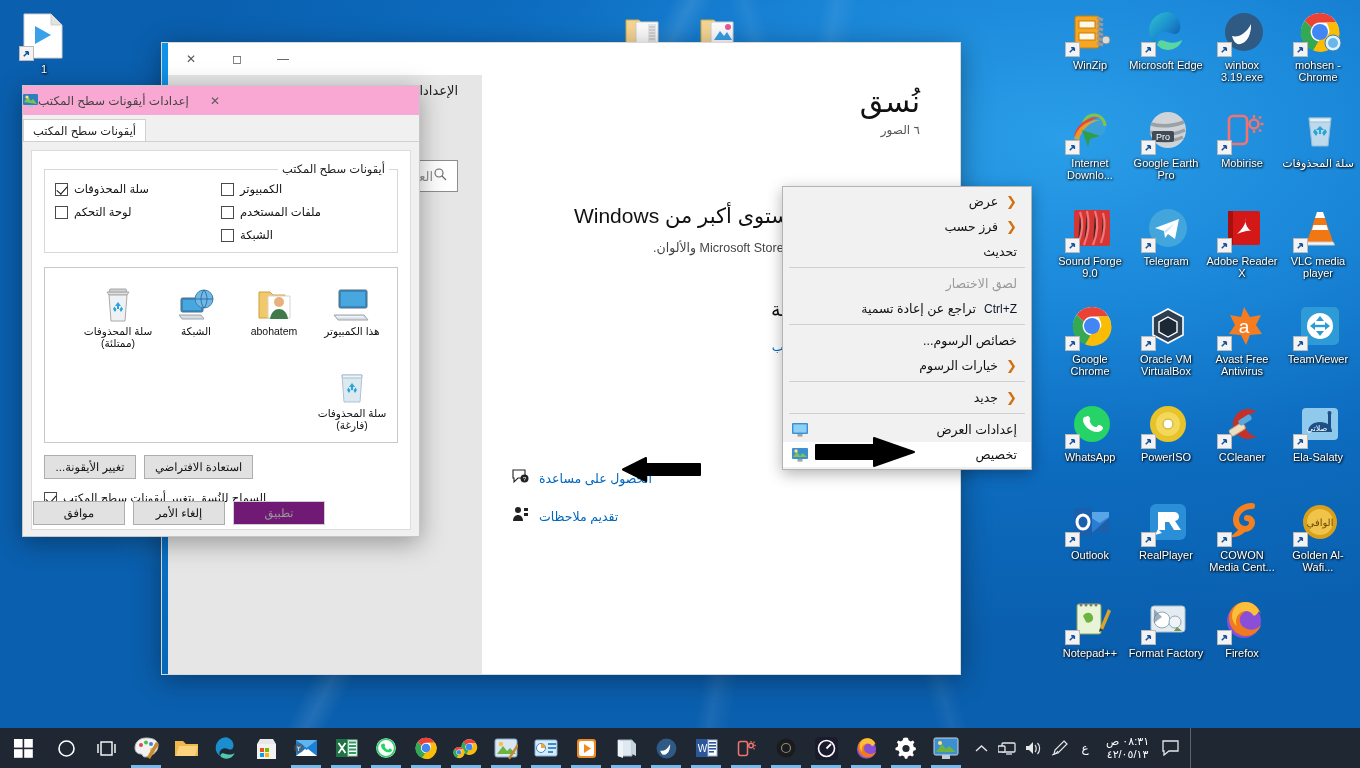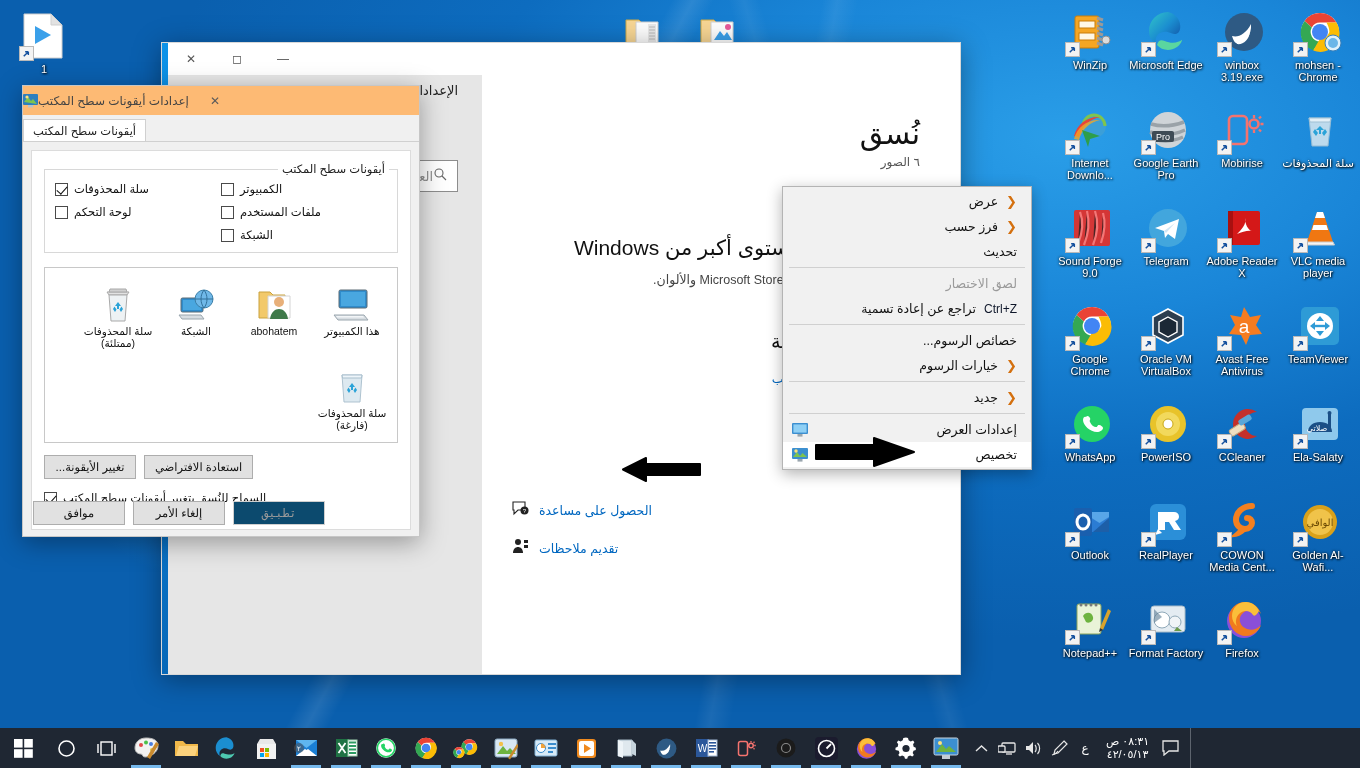--- a/index.html
+++ b/index.html
@@ -95,39 +95,39 @@
     padding: 0 10px 0 6px;
   }
   #settings-search input {
     flex: 1; border: 0; outline: 0; font-size: 13px; color: #333;
     font-family: inherit; text-align: right; background: transparent;
   }
   #settings-search input::placeholder { color: #8d8d8d; }
 
   #settings-main {
     flex: 1; padding: 42px 40px 0 30px; overflow: hidden; position: relative;
-    direction: rtl; margin-top: 32px;
+    direction: rtl;
   }
   .theme-hdr { font-size: 30px; color: #111; line-height: 34px; font-weight: 400; }
   .theme-sub { font-size: 12px; color: #555; margin-top: 4px; }
   .sect-h { font-size: 21px; color: #111; margin-top: 8px; line-height: 26px; font-weight: 400; }
   .sect-p { font-size: 12.5px; color: #444; line-height: 19px; margin-top: 10px; }
   .rel-h { font-size: 19px; color: #111; margin-top: 40px; }
   .lnk { font-size: 12.5px; color: #0067c0; margin-top: 18px; display: block; cursor: pointer; }
   .lnk-ico { display: flex; flex-direction: row-reverse; align-items: center; gap: 10px; margin-top: 18px; }
   .lnk-ico .t { font-size: 12.5px; color: #0067c0; cursor: pointer; }
 
   
   #dlg {
     position: absolute; left: 22px; top: 85px; width: 398px; height: 452px;
     background: #f0f0f0; border: 1px solid #c6c6c6;
     box-shadow: 0 6px 24px rgba(0,0,0,.34);
   }
   #dlg-title {
-    height: 30px; background: #fdba74; display: flex; flex-direction: row-reverse;
+    height: 30px; background: #f9a8d4; display: flex; flex-direction: row-reverse;
     align-items: center; padding: 0 8px 0 0; border-bottom: 1px solid #f0f0f0;
   }
   #dlg-title .t { font-size: 12px; color: #444; margin-right: 6px; }
   #dlg-close {
     margin-right: auto; width: 40px; height: 30px; color: #5a5a5a; font-size: 12px;
     display: flex; align-items: center; justify-content: center;
   }
   #dlg-tabstrip {
     height: 26px; background: #f0f0f0; display: flex; flex-direction: row-reverse;
     padding-right: 8px; border-bottom: 1px solid #d0d0d0; position: relative;
@@ -166,21 +166,21 @@
     position: relative; direction: ltr;
   }
   .pvi { position: absolute; width: 74px; text-align: center; }
   .pvi .g { height: 44px; display: flex; align-items: flex-end; justify-content: center; }
   .pvi .n { font-size: 10.5px; color: #111; line-height: 12px; margin-top: 3px; }
   .btnrow { display: flex; flex-direction: row-reverse; gap: 8px; margin-top: 12px; }
   .btn {
     background: #e1e1e1; border: 1px solid #adadad; font-size: 11.5px; color: #111;
     padding: 4px 10px; min-width: 92px; text-align: center;
   }
-  .btn.dis { color: #9a9a9a; background: #0c4a6e; border-color: #cfcfcf; font-family: Liberation Mono, monospace; }
+  .btn.dis { color: #9a9a9a; background: #701a75; border-color: #cfcfcf; }
   #dlg-foot {
     position: absolute; bottom: 0; right: 0; left: 0; height: 46px;
     display: flex; flex-direction: row-reverse; align-items: center;
     gap: 8px; padding: 0 10px;
   }
 
   
   #ctxmenu {
     position: absolute; left: 782px; top: 186px; width: 250px;
     background: #f1f1f1; border: 1px solid #b4b4b4;

